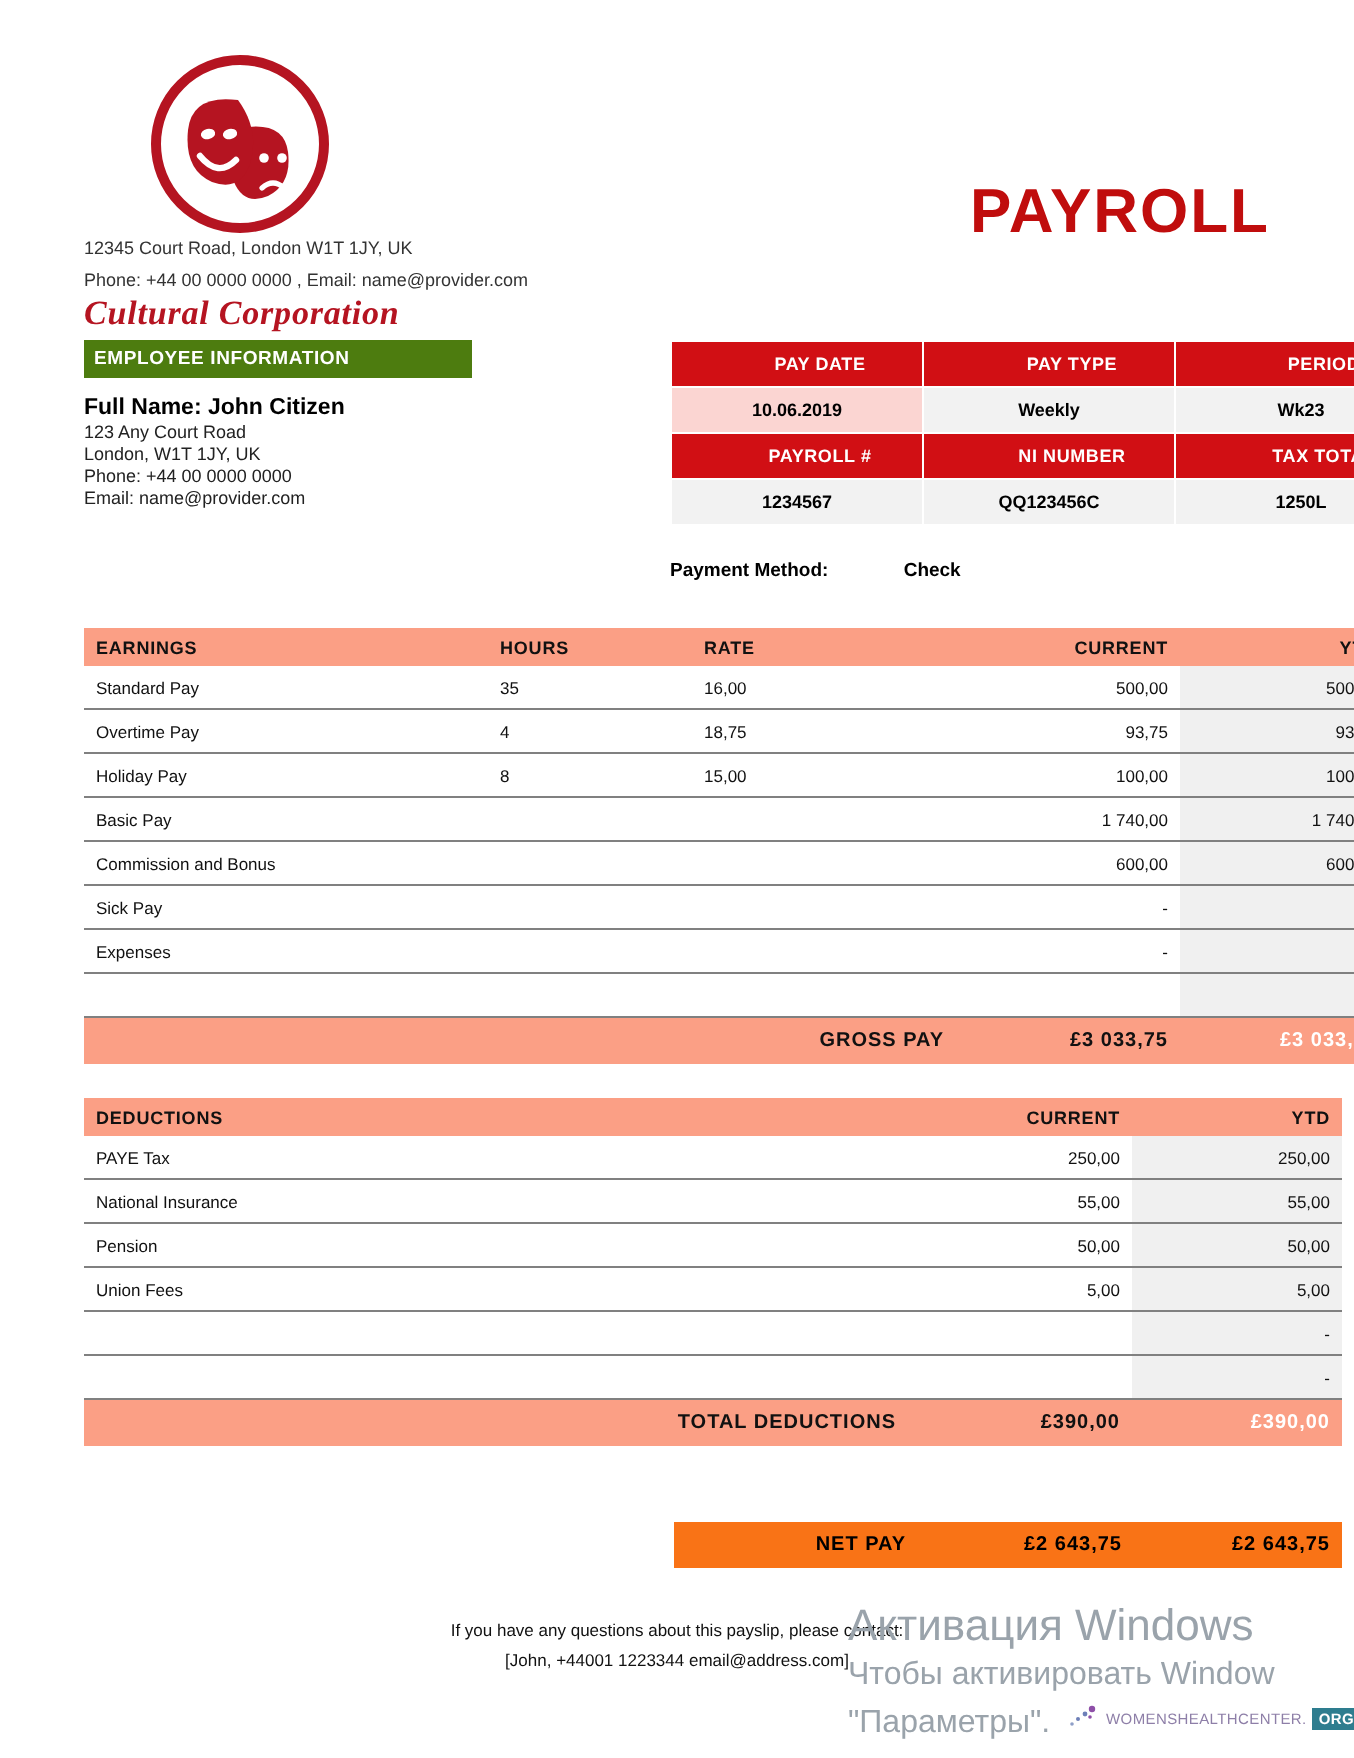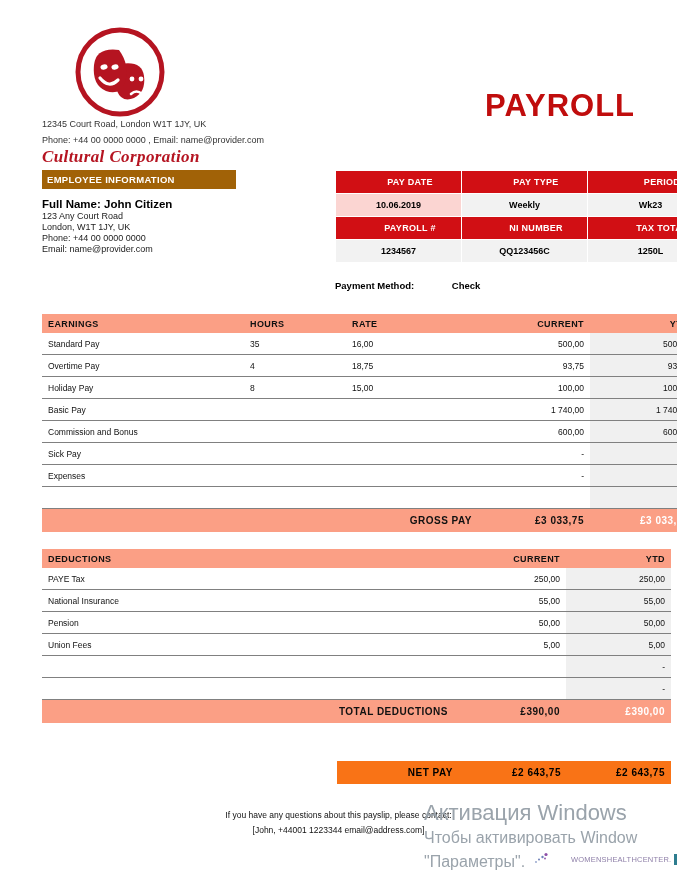--- a/index.html
+++ b/index.html
@@ -59,21 +59,21 @@
     white-space: nowrap;
   }
 
   
   #employee-info {
     position: absolute;
     left: 42px; top: 170px;
     width: 194px;
   }
   #employee-info-header {
-    background: #a16207;
+    background: #4d7c0f;
     color: #ffffff;
     font-size: 9.5px;
     font-weight: bold;
     padding: 4px 5px 4px 5px;
     letter-spacing: 0.3px;
   }
   #employee-name {
     font-size: 11.5px;
     font-weight: bold;
     margin-top: 9px;
@@ -250,21 +250,20 @@
     display: flex;
     align-items: center;
     gap: 3px;
     pointer-events: none;
   }
   #site-logo-text {
     font-size: 7.5px;
     color: #8e7fa8;
     letter-spacing: 0.2px;
     white-space: nowrap;
-    margin-left: 18px;
   }
   #site-logo-badge {
     background: #2e7d8f;
     color: #ffffff;
     font-size: 7.5px;
     font-weight: bold;
     padding: 1px 3px;
     letter-spacing: 0.2px;
   }
 </style>

